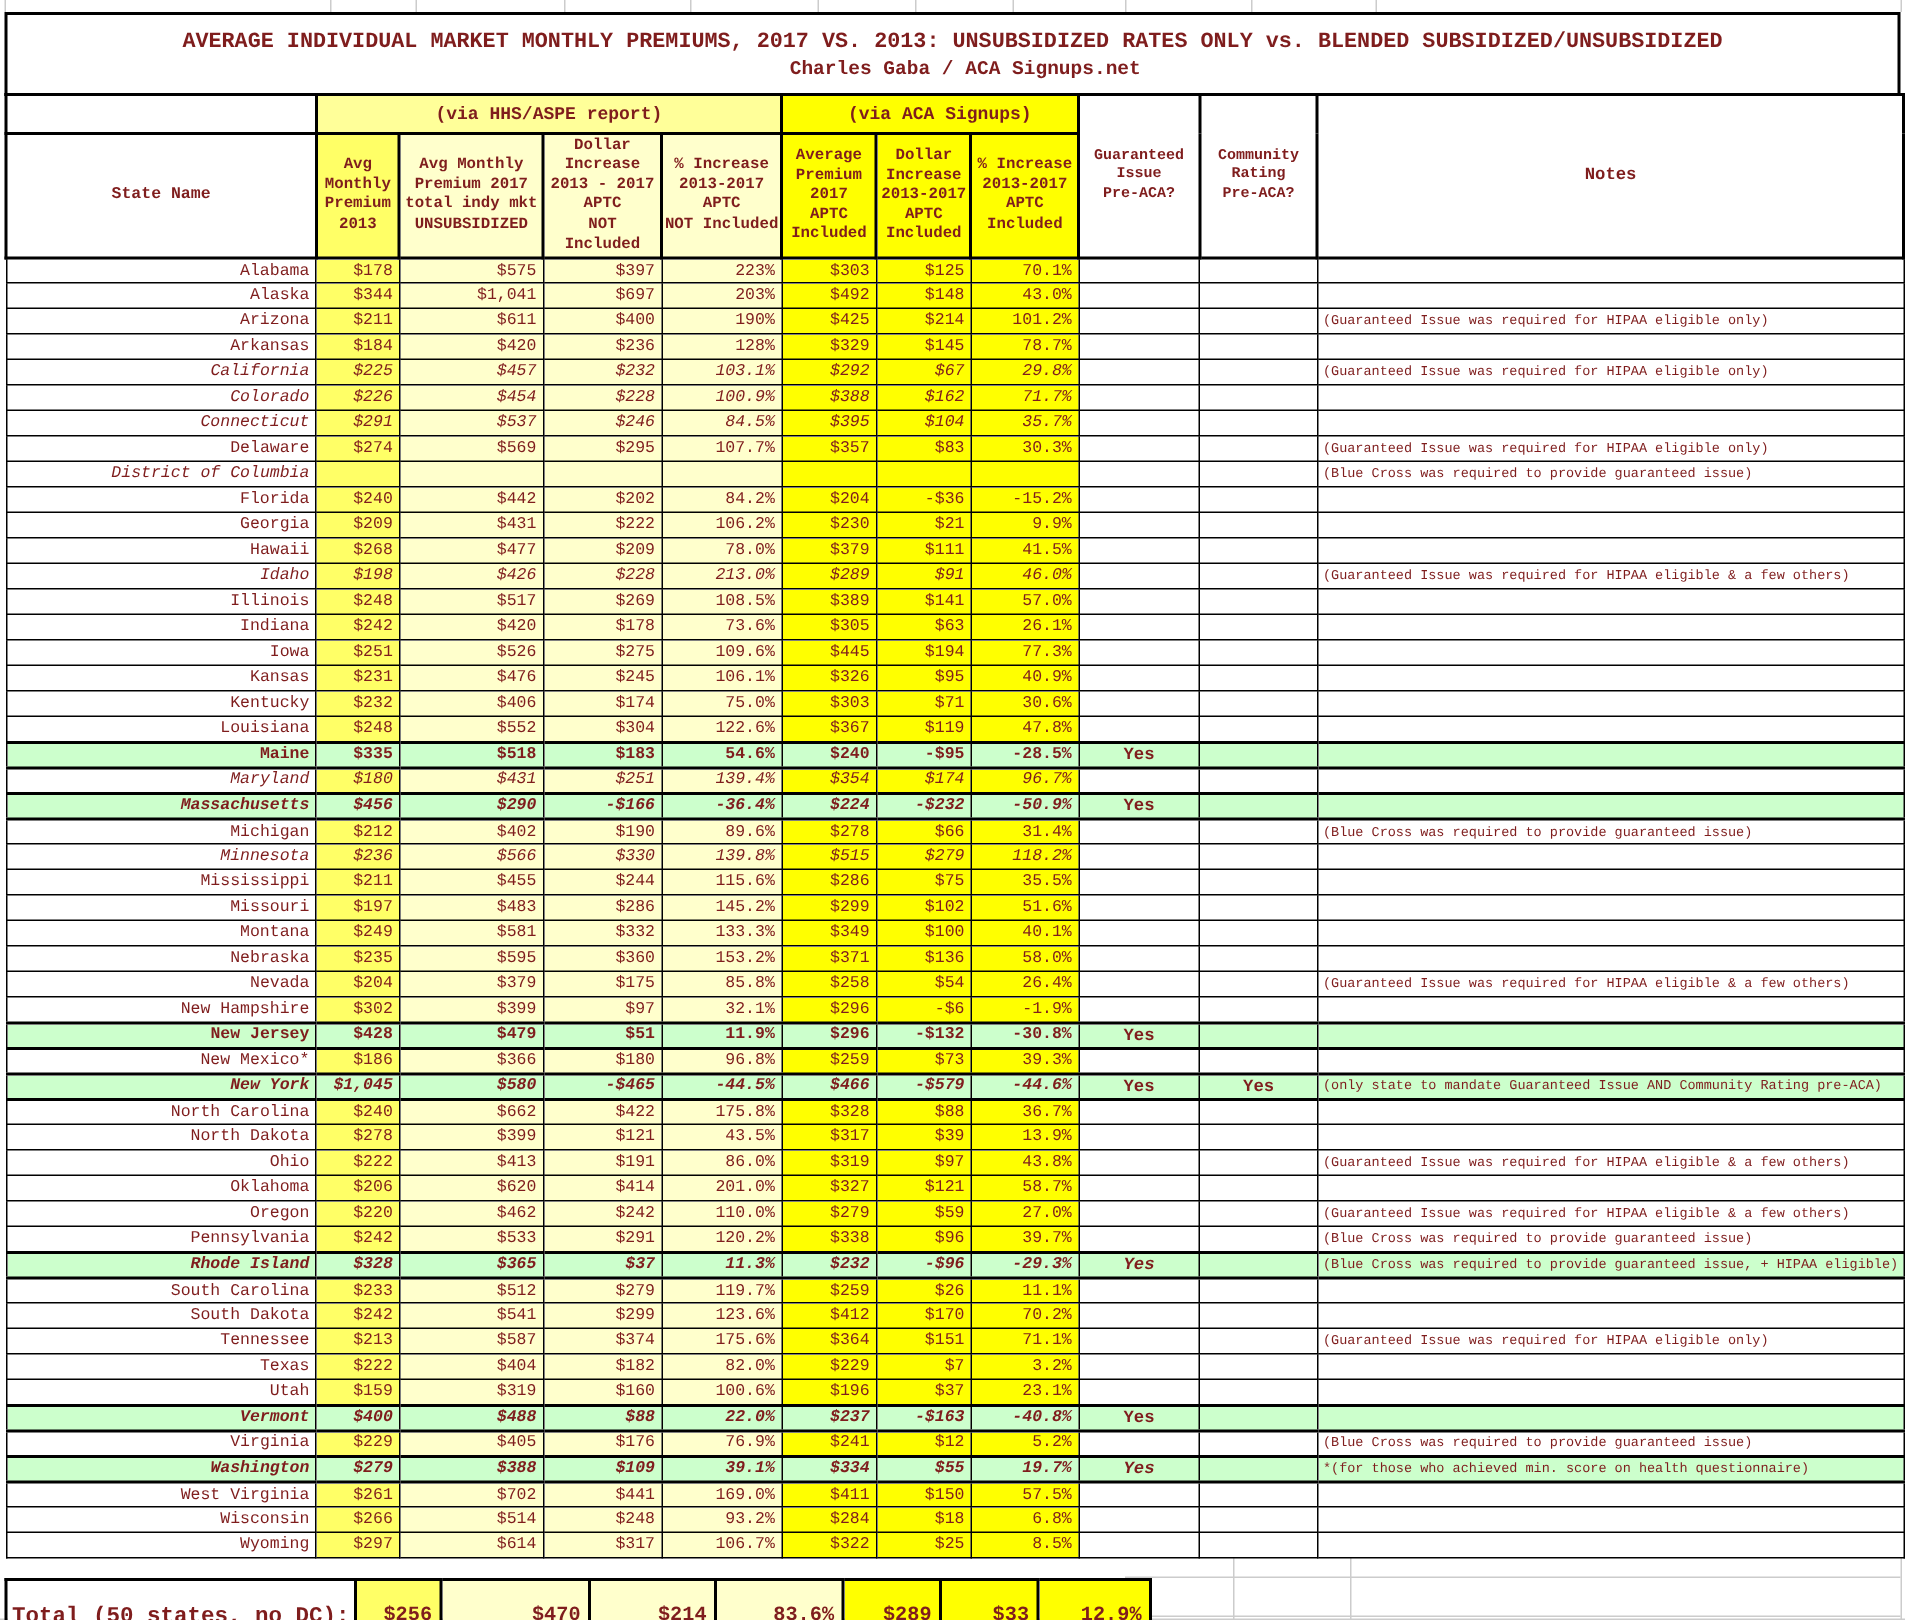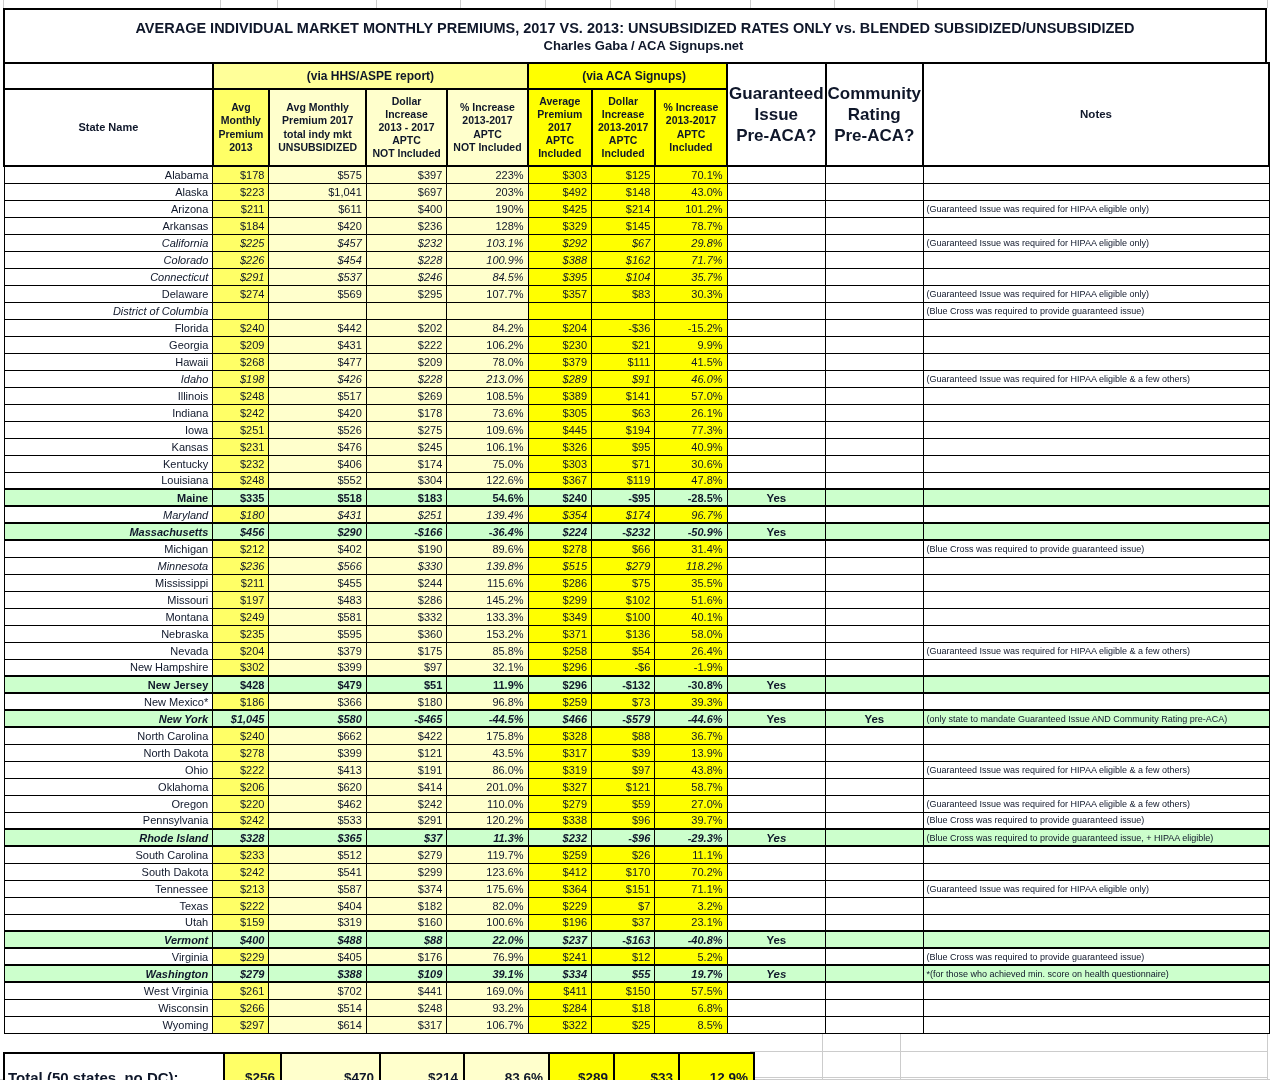--- a/index.html
+++ b/index.html
@@ -1,38 +1,38 @@
 <!DOCTYPE html>
 <html style="--hhs-header: #FFFF99; --col2013: #FFFF66; --hhs-pale: #FFFFCC; --aca: #FFFF00; --green: #CCFFCC;"><head>
 <meta charset="utf-8">
 <style>
   html,body{margin:0;padding:0;background:#ffffff;}
   .sheet{position:relative;width:1270px;height:1080px;background:#fff;
-         font-family:Liberation Sans, sans-serif;color:#0f172a;overflow:hidden;}
+         font-family:Liberation Mono, monospace;color:#7f1d1d;overflow:hidden;}
   .gl{position:absolute;background:#cccccc;}
 
   .titlebox{position:absolute;left:3px;top:8px;width:1264px;height:56px;
             border:2px solid #000;box-sizing:border-box;background:#fff;
             display:flex;flex-direction:column;justify-content:center;align-items:center;}
   .title-l1{font-size:14.5px;font-weight:bold;letter-spacing:0;}
   .title-l2{font-size:13px;font-weight:bold;margin-top:2px;margin-left:17px;}
 
   table.main{position:absolute;left:3px;top:62px;border-collapse:collapse;table-layout:fixed;}
   table.main td{border:1px solid #000;box-sizing:border-box;overflow:hidden;white-space:nowrap;}
   table.main thead td{border-width:2px;text-align:center;vertical-align:middle;
                       font-weight:bold;white-space:pre-line;line-height:1.25;}
   tr.group-row{height:26px;}
   tr.head-row{height:77px;}
   .hhsg{background:var(--hhs-header);font-size:12px;}
   .acag{background:var(--aca);font-size:12px;padding-left:14px;}
   .h2013{background:var(--col2013);font-size:10.5px;}
   .hpale{background:var(--hhs-pale);font-size:10.5px;}
   .haca{background:var(--aca);font-size:10.5px;}
   .hwhite{background:#fff;font-size:11px;}
-  .gih,.crh{background:#fff;font-size:17px;}
+  .gih,.crh{background:#fff;font-size:10px;}
   .notesh{background:#fff;font-size:11.5px;}
 
   tbody tr{height:17px;}
   tbody td{font-size:11px;padding:0 4px;}
   td.state{background:#fff;text-align:right;border-right-width:2px;}
   td.num{text-align:right;}
   td.y2013{background:var(--col2013);}
   td.pale{background:var(--hhs-pale);}
   td.aca{background:var(--aca);}
   td.acafirst{border-left-width:2px;}
@@ -151,21 +151,21 @@
           <td class="num pale">223%</td>
           <td class="num aca acafirst">$303</td>
           <td class="num aca">$125</td>
           <td class="num aca">70.1%</td>
           <td class="gicell"></td>
           <td class="crcell"></td>
           <td class="note"></td>
         </tr>
         <tr>
           <td class="state">Alaska</td>
-          <td class="num y2013">$223</td>
+          <td class="num y2013">$344</td>
           <td class="num pale">$1,041</td>
           <td class="num pale">$697</td>
           <td class="num pale">203%</td>
           <td class="num aca acafirst">$492</td>
           <td class="num aca">$148</td>
           <td class="num aca">43.0%</td>
           <td class="gicell"></td>
           <td class="crcell"></td>
           <td class="note"></td>
         </tr>

